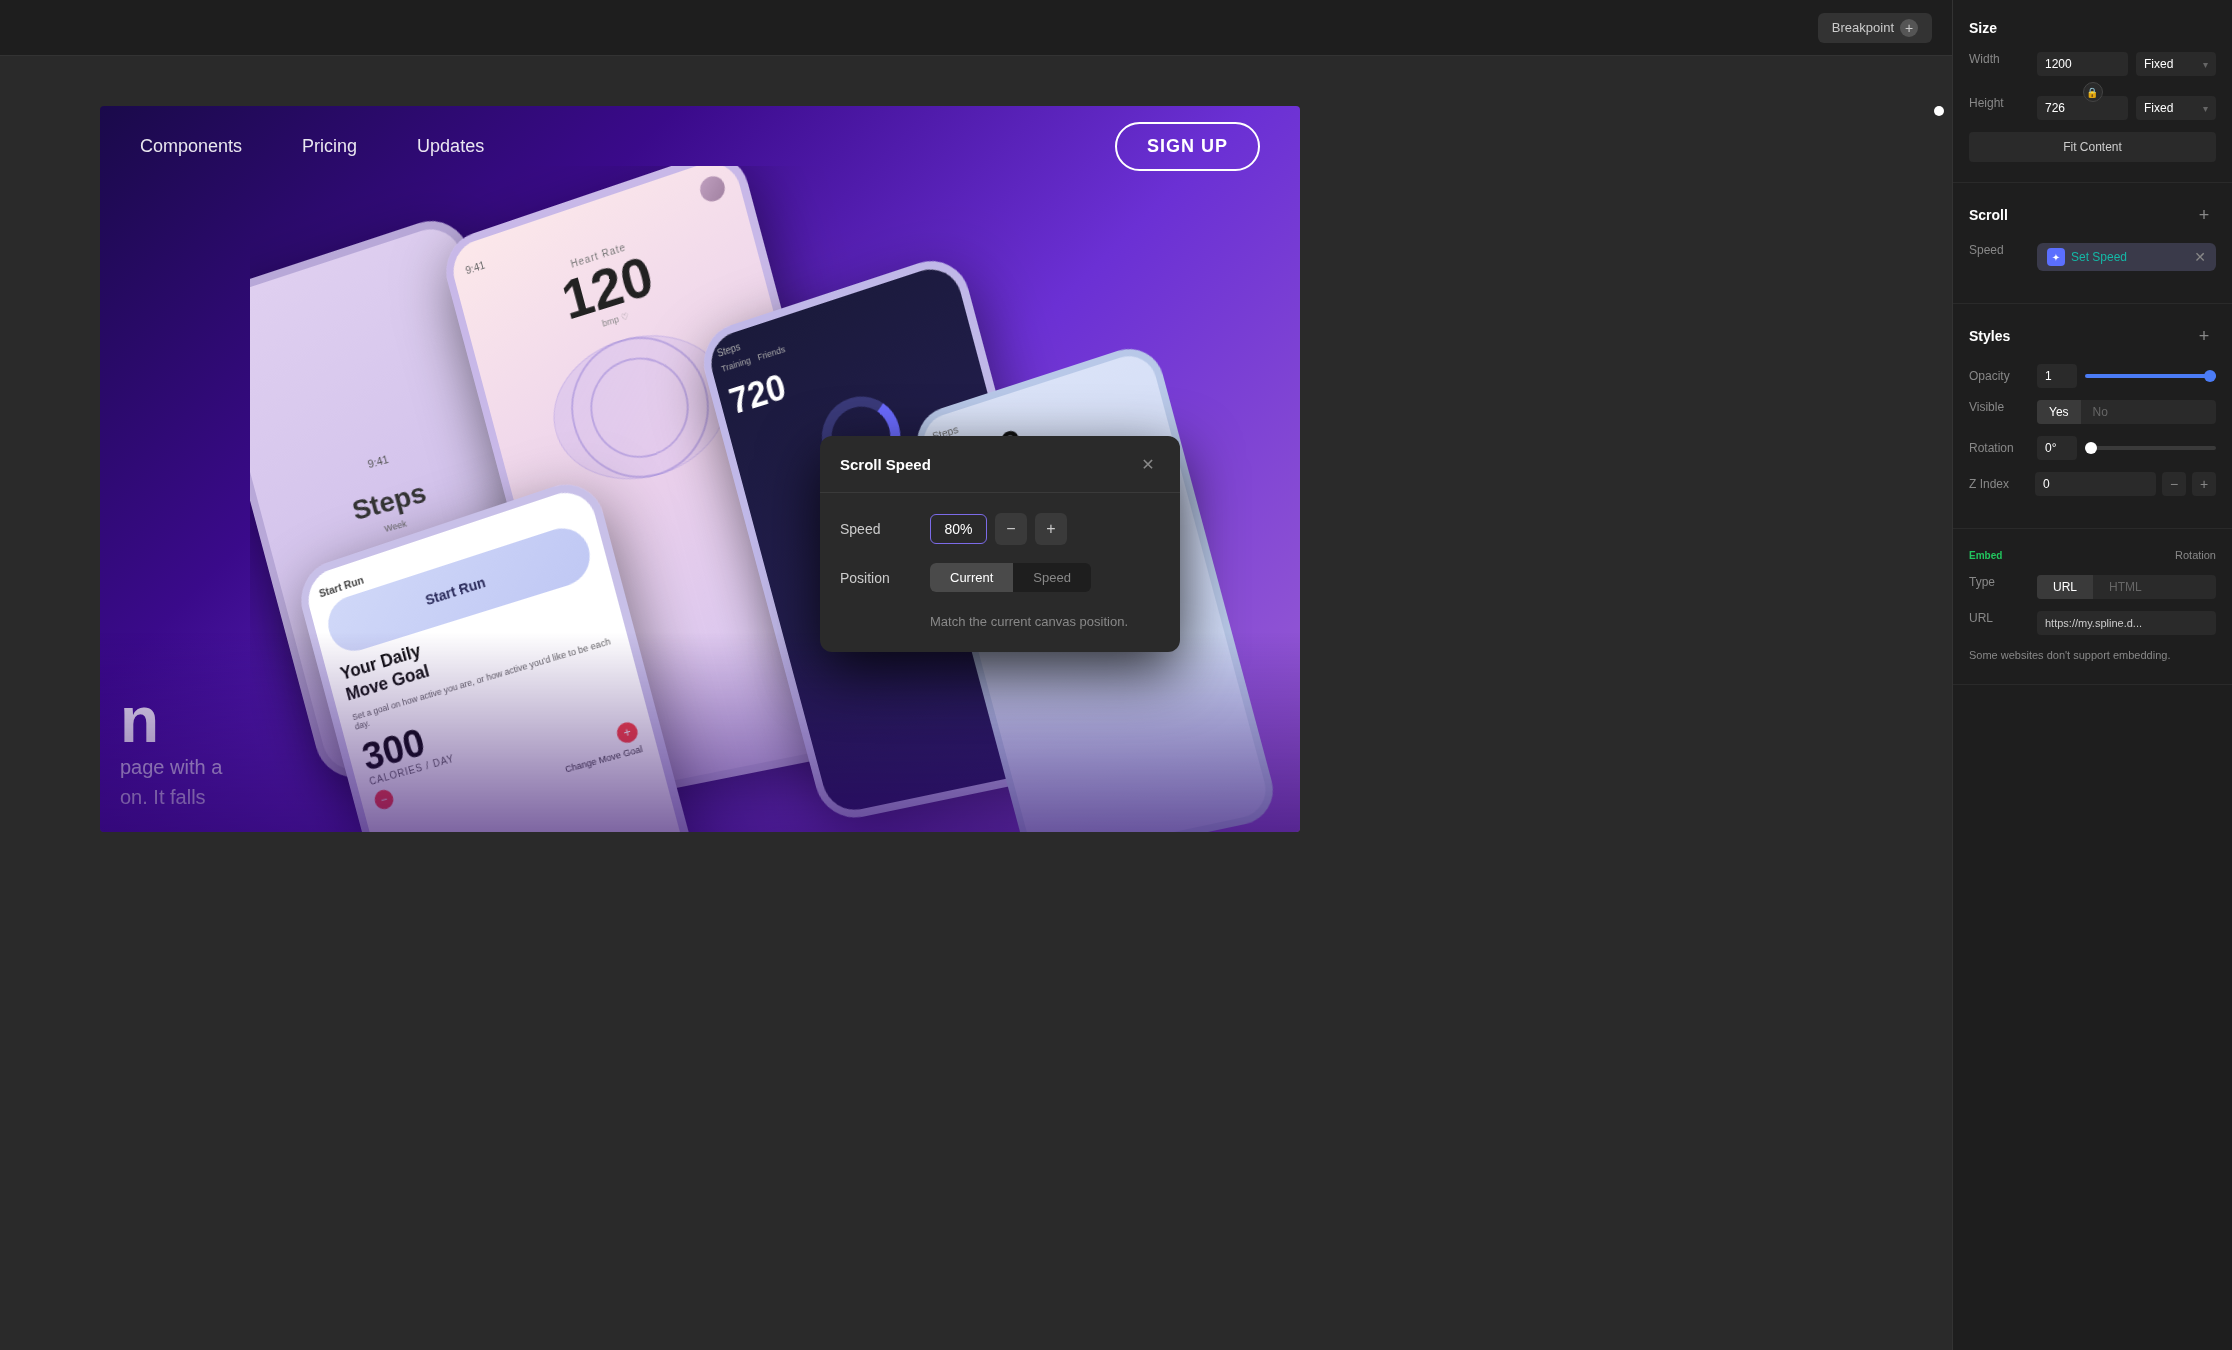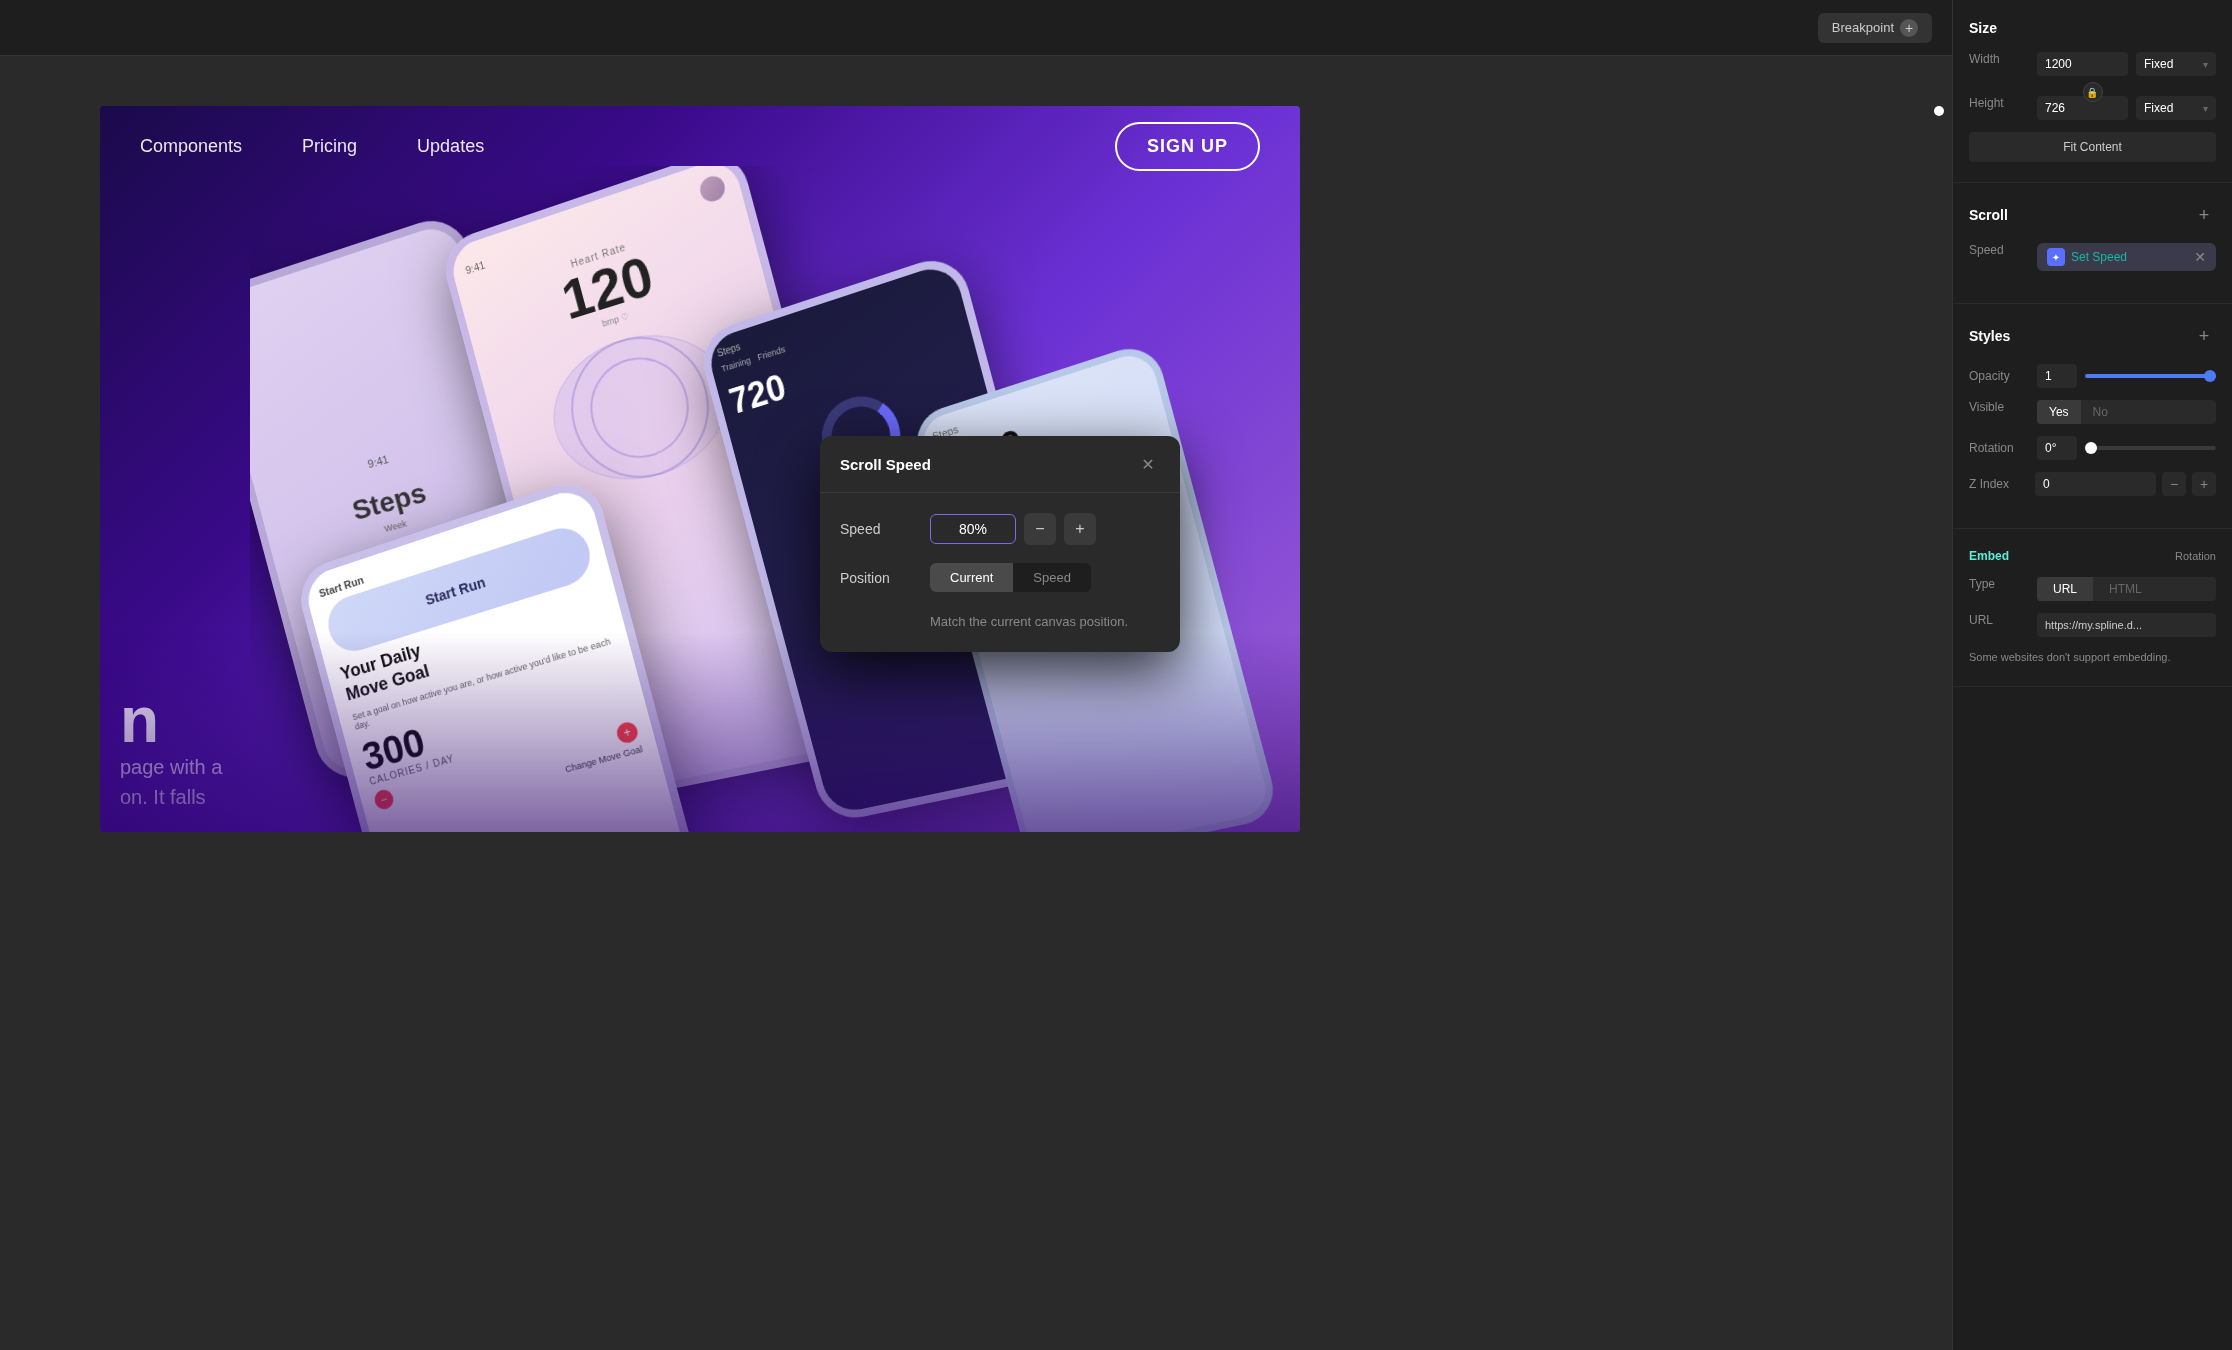--- a/index.html
+++ b/index.html
@@ -258,21 +258,21 @@
       flex: 1;
     }
 
     .speed-input {
       background: transparent;
       border: 1.5px solid #7c6be8;
       color: #fff;
       border-radius: 6px;
       padding: 6px 10px;
       font-size: 14px;
-      width: 86px;
+      width: 57px;
       text-align: center;
     }
 
     .stepper-btn {
       background: #3a3a3a;
       border: none;
       color: #ccc;
       width: 32px;
       height: 32px;
       border-radius: 6px;
@@ -543,22 +543,22 @@
 
     
     .embed-header {
       display: flex;
       align-items: center;
       justify-content: space-between;
       margin-bottom: 14px;
     }
 
     .embed-title {
-      color: #5eead4;
-      font-size: 12px;
+      color: #22c55e;
+      font-size: 10px;
       font-weight: 600;
     }
 
     .embed-badge {
       color: #888;
       font-size: 11px;
     }
 
     .type-toggle {
       display: flex;

